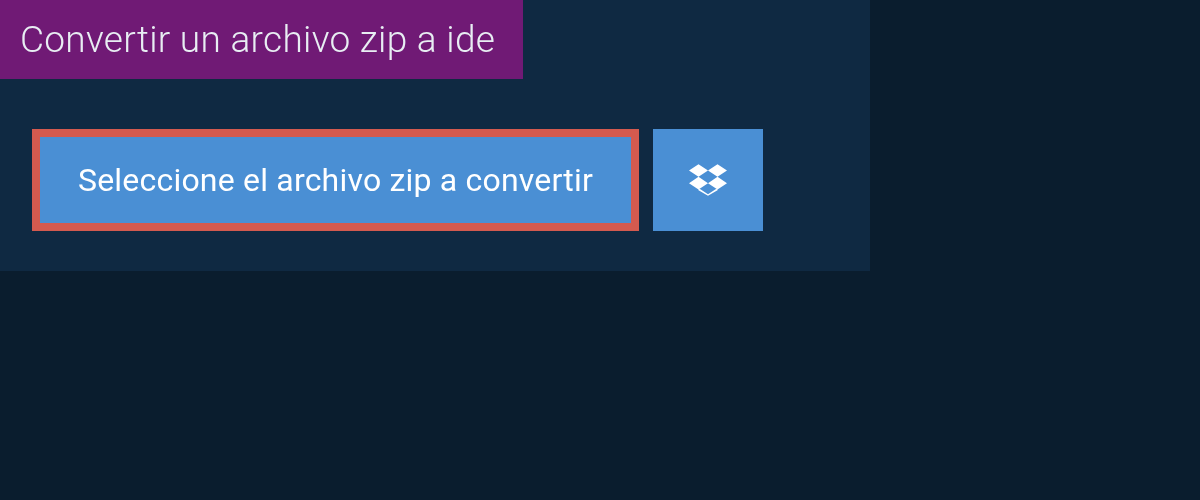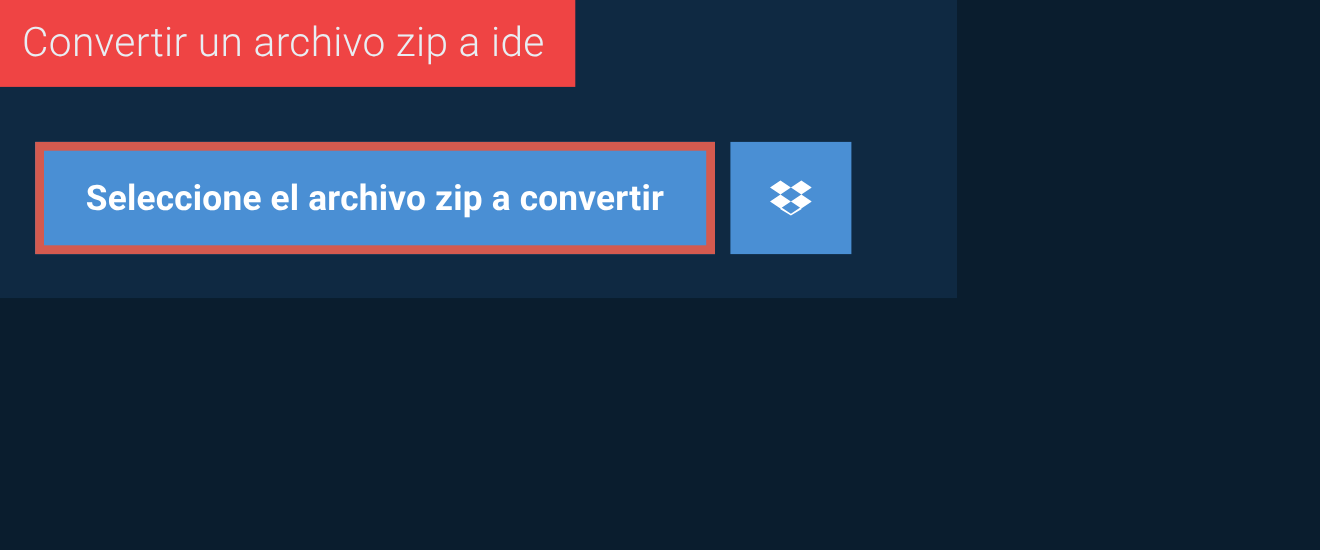--- a/index.html
+++ b/index.html
@@ -13,21 +13,21 @@
       background-color: #0a1d2e;
       font-family: -apple-system, BlinkMacSystemFont, "Segoe UI", Roboto, Helvetica, Arial, sans-serif;
       overflow: hidden;
     }
     .container {
       background-color: #0f2942;
       width: 870px;
       padding: 0 0 40px 0;
     }
     .title-bar {
-      background-color: #ef4444;
+      background-color: #701a75;
       display: inline-block;
       padding: 18px 28px 18px 20px;
       text-align: center;
     }
     .title-text {
       color: #e8eef3;
       font-size: 37px;
       font-weight: 300;
       letter-spacing: 0.3px;
     }
@@ -35,21 +35,21 @@
       display: flex;
       gap: 14px;
       padding: 50px 32px 0 32px;
       align-items: stretch;
     }
     .select-button {
       background-color: #4a8fd4;
       border: 8px solid #d45a4f;
       color: #ffffff;
       font-size: 32px;
-      font-weight: 700;
+      font-weight: 400;
       padding: 24px 38px;
       cursor: pointer;
       display: flex;
       align-items: center;
       justify-content: center;
       letter-spacing: 0.2px;
     }
     .dropbox-button {
       background-color: #4a8fd4;
       width: 110px;

